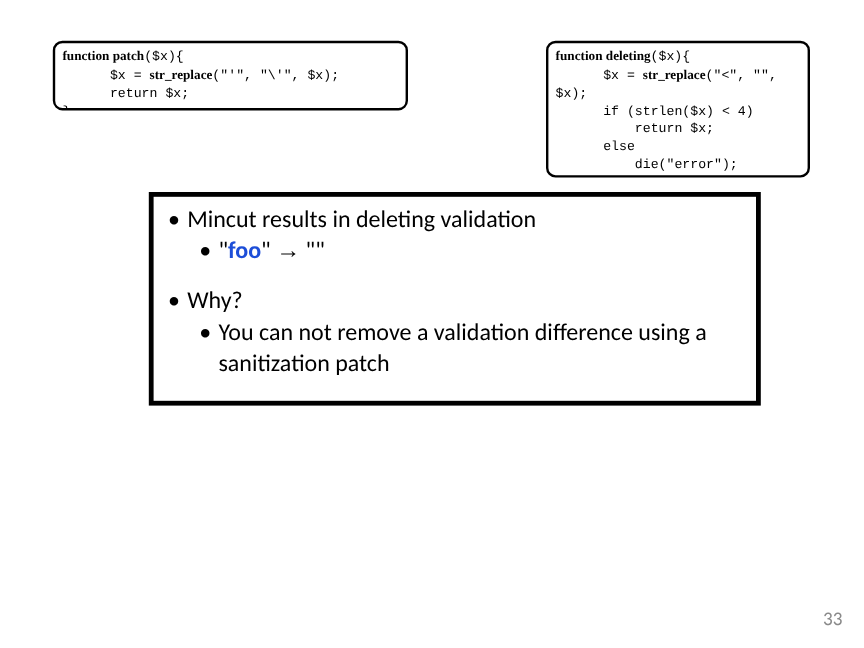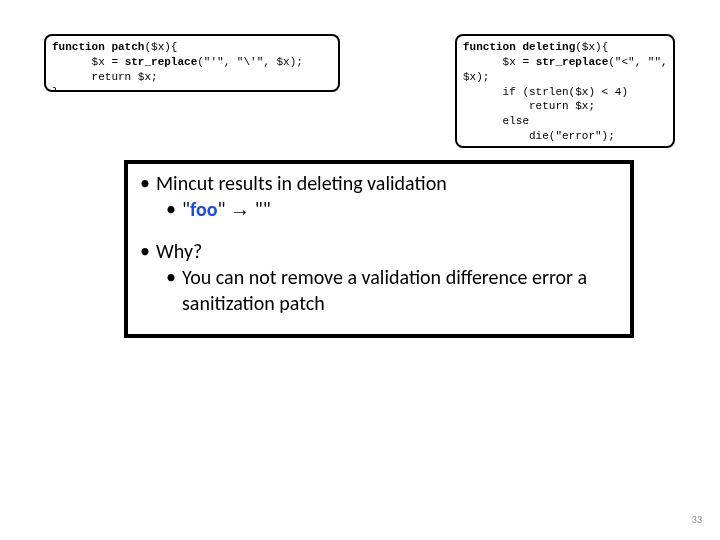--- a/index.html
+++ b/index.html
@@ -28,21 +28,21 @@
     top: 34px;
     width: 296px;
     height: 58px;
   }
   .code-right {
     left: 455px;
     top: 34px;
     width: 220px;
     height: 114px;
   }
-  .kw { font-weight: bold; }
+  .kw { font-weight: bold; font-family: Liberation Serif, serif; }
   .blackbox {
     position: absolute;
     left: 124px;
     top: 160px;
     width: 510px;
     height: 178px;
     background: #000;
   }
   .whitebox {
     position: absolute;
@@ -68,21 +68,21 @@
   .bullet-text { flex: 1; }
   .sub { margin-left: 26px; }
   .foo { color: #1d4ed8; font-weight: bold; }
   .arrow { font-family: Arial, sans-serif; }
   .spacer { height: 16px; }
   .pagenum {
     position: absolute;
     right: 18px;
     bottom: 14px;
     color: #8a8a8a;
-    font-size: 10px;
+    font-size: 16px;
   }
 </style>
 </head>
 <body>
 
 <div class="codebox code-left"><span class="kw">function </span><span class="kw">patch</span><span>($x){</span>
 <span>      $x = </span><span class="kw">str_replace</span><span>("'", "\'", $x);</span>
 <span>      return $x;</span>
 <span>}</span></div>
 
@@ -105,17 +105,17 @@
     <div class="bullet-dot">•</div>
     <div class="bullet-text"><span>"</span><span class="foo">foo</span><span>"  </span><span class="arrow">→</span><span>   ""</span></div>
   </div>
   <div class="spacer"></div>
   <div class="bullet-row">
     <div class="bullet-dot">•</div>
     <div class="bullet-text">Why?</div>
   </div>
   <div class="bullet-row sub">
     <div class="bullet-dot">•</div>
-    <div class="bullet-text">You can not remove a validation difference error a sanitization patch</div>
+    <div class="bullet-text">You can not remove a validation difference using a sanitization patch</div>
   </div>
 </div>
 
 <div class="pagenum">33</div>
 
 </body></html>

